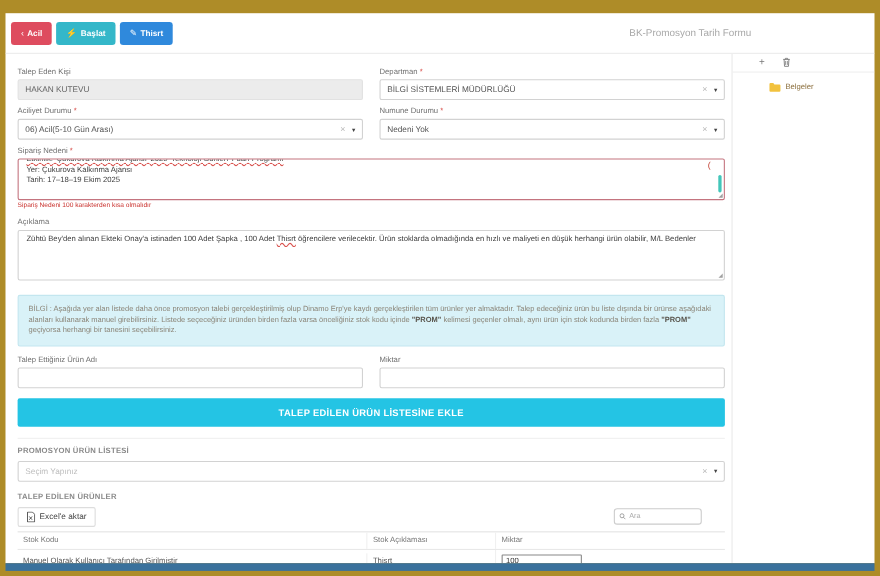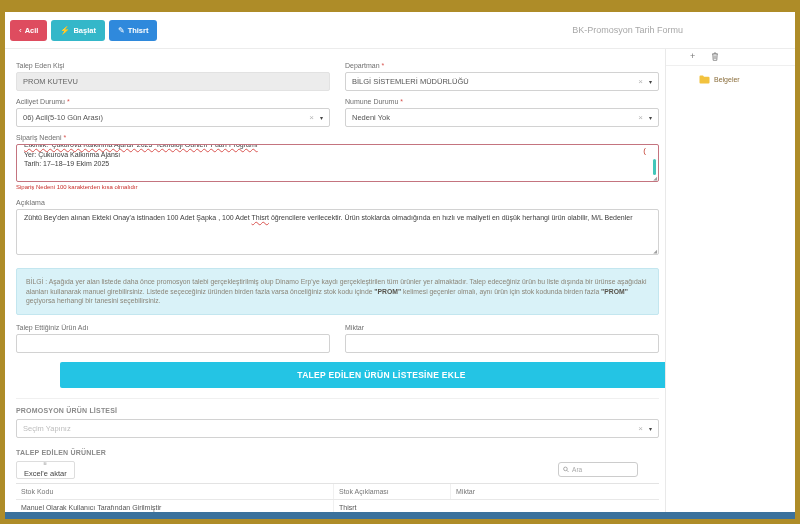--- a/index.html
+++ b/index.html
@@ -58,29 +58,29 @@
   .overflow-paren { position: absolute; right: 12px; top: 1px; color: #c0392b; font-size: 8px; }
   .resize-h { position: absolute; right: 1px; bottom: 0; font-size: 5px; color: #a0a0a0; line-height: 5px; }
   .err-text { font-size: 6px; color: #c9302c; margin-top: 2px; }
 
   
   .info-box { margin-top: 13px; background: #d9f2f8; border: 1px solid #c3e6ef; border-radius: 2px;
               padding: 8px 9px; font-size: 6.8px; line-height: 9.6px; color: #8b8578; }
   .info-box b { color: #57534b; }
 
   .ekle-btn { margin-top: 9px; width: 100%; height: 26px; background: #24c4e4; color: #fff; border: none; border-radius: 2px;
-              font-family: "Liberation Sans", sans-serif; font-size: 8.5px; font-weight: bold; letter-spacing: 0.3px; cursor: pointer; margin-left: 44px; }
+              font-family: "Liberation Sans", sans-serif; font-size: 8.5px; font-weight: bold; letter-spacing: 0.3px; cursor: pointer; }
 
   .section-sep { margin-top: 10px; border-top: 1px solid #f0f0f0; }
   .sec-hdr { font-size: 7px; font-weight: bold; color: #8a8a8a; margin: 8px 0 5px; letter-spacing: 0.2px; }
 
   
   .grid-toolbar { display: flex; align-items: center; margin: 2px 0 4px; }
   .excel-btn { border: 1px solid #ddd; background: #fff; border-radius: 2px; height: 18px; padding: 0 7px;
-               font-family: "Liberation Sans", sans-serif; font-size: 7.5px; color: #444; display: inline-flex; align-items: center; gap: 4px; cursor: pointer; flex-direction: column; }
+               font-family: "Liberation Sans", sans-serif; font-size: 7.5px; color: #444; display: inline-flex; align-items: center; gap: 4px; cursor: pointer; }
   .search-box { margin-left: auto; margin-right: 21px; width: 80px; height: 15px; border: 1px solid #ccc; border-radius: 3px;
                 display: flex; align-items: center; padding: 0 4px; gap: 3px; }
   .search-box input { border: none; outline: none; width: 100%; font-size: 6.5px; font-family: "Liberation Sans", sans-serif; color: #555; }
   .search-box input::placeholder { color: #a9a9a9; }
   .tbl { width: 100%; border-top: 1px solid #e3e3e3; }
   .trow { display: flex; border-bottom: 1px solid #e8e8e8; align-items: center; }
   .tcell { padding: 4px 5px; font-size: 7px; }
   .c1 { width: 317px; }
   .c2 { width: 117px; border-left: 1px solid #f0f0f0; }
   .c3 { flex: 1; border-left: 1px solid #f0f0f0; }
@@ -110,21 +110,21 @@
     <div class="form-title">BK-Promosyon Tarih Formu</div>
   </div>
 
   <div class="body-row">
 
     <div class="main">
 
       <div class="frow">
         <div class="col-l">
           <div class="f-label"><span>Talep Eden Kişi</span></div>
-          <div class="ctl disabled">PROM KUTEVU</div>
+          <div class="ctl disabled">HAKAN KUTEVU</div>
         </div>
         <div class="col-r">
           <div class="f-label"><span>Departman</span> <span class="req">*</span></div>
           <div class="ctl select">
             <span>BİLGİ SİSTEMLERİ MÜDÜRLÜĞÜ</span>
             <span class="clear">×</span>
             <span class="caret">▾</span>
           </div>
         </div>
       </div>
@@ -213,20 +213,23 @@
 
       <div class="tbl">
         <div class="trow thead">
           <div class="tcell c1">Stok Kodu</div>
           <div class="tcell c2">Stok Açıklaması</div>
           <div class="tcell c3">Miktar</div>
         </div>
         <div class="trow tbody">
           <div class="tcell c1">Manuel Olarak Kullanıcı Tarafından Girilmiştir</div>
           <div class="tcell c2">Thisrt</div>
+          <div class="tcell c3">
+            <input class="qty-input" value="100" style="">
+          </div>
         </div>
 
       </div>
     </div>
 
     <div class="panel">
       <div class="panel-toolbar">
         <span class="tool-ic">+</span>
         <svg class="tool-ic" width="8" height="9" viewBox="0 0 8 9">
             <path d="M1 2 H7 M3 2 V1 H5 V2 M1.8 2 L2.2 8.3 H5.8 L6.2 2" fill="none" stroke="#777" stroke-width="0.8"></path>

